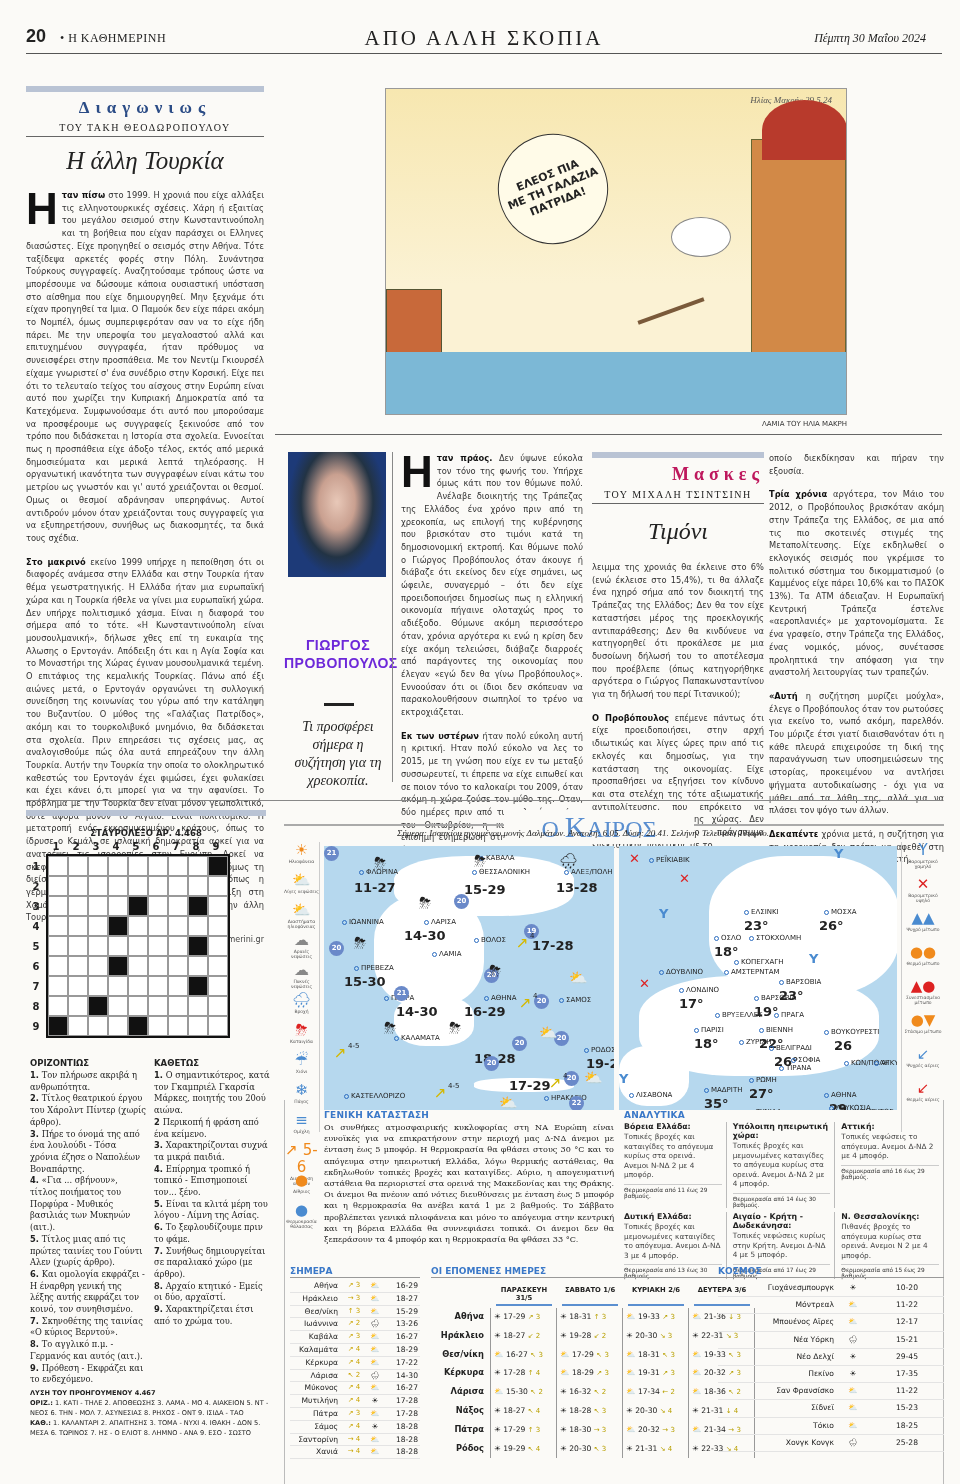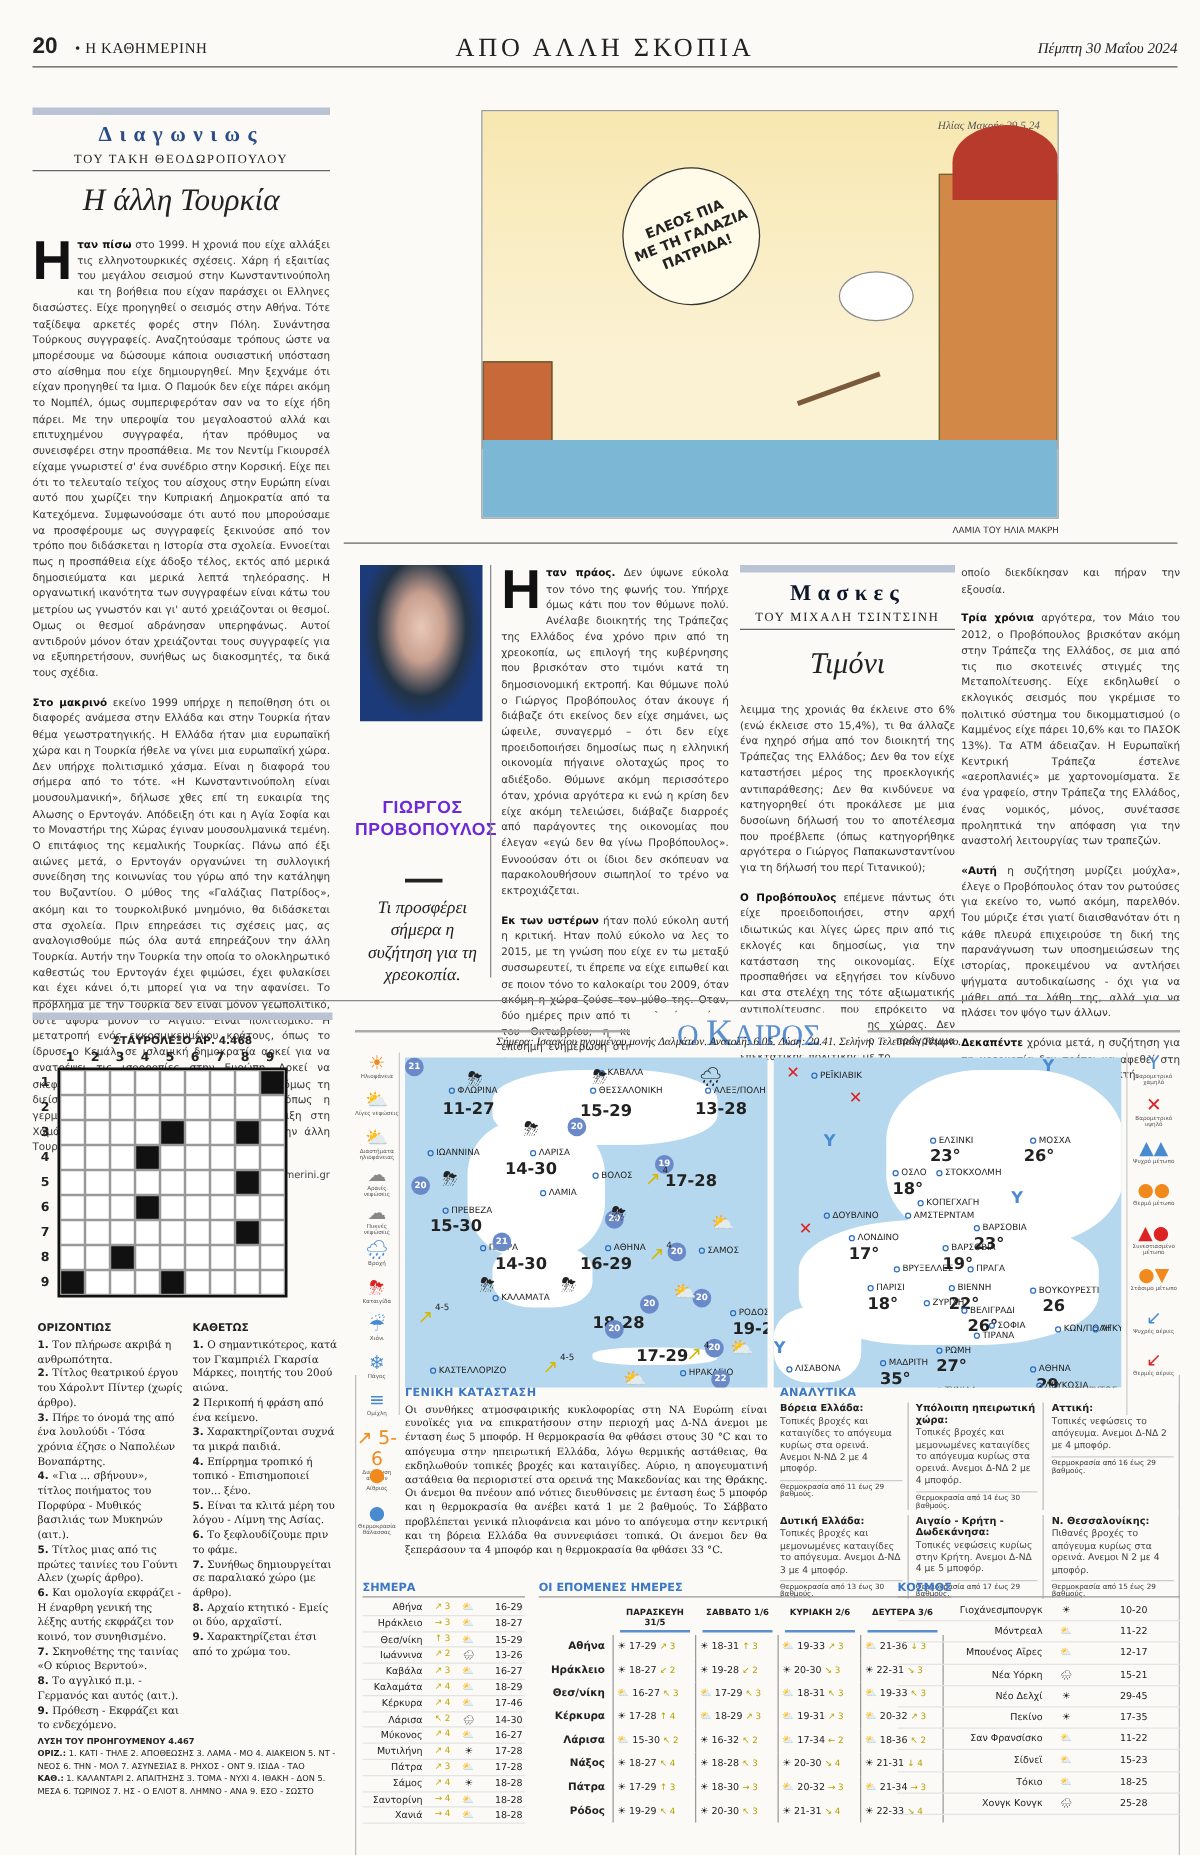--- a/index.html
+++ b/index.html
@@ -3,21 +3,21 @@
 <meta charset="utf-8">
 <style>
 *{box-sizing:border-box;margin:0;padding:0}
 body{width:960px;height:1484px;background:#fbfaf7;font-family:"DejaVu Sans",sans-serif;color:#222;position:relative;overflow:hidden}
 .abs{position:absolute}
 
 #mast{left:26px;top:24px;width:916px;height:30px;border-bottom:1.5px solid #555}
 #pgnum{position:absolute;left:0;top:2px;font:bold 18px "Liberation Sans",sans-serif}
 #paper{position:absolute;left:34px;top:7px;font:12px "Liberation Serif",serif;letter-spacing:.5px}
 #section{position:absolute;left:0;right:0;top:2px;text-align:center;font:21px "Liberation Serif",serif;letter-spacing:3px}
-#date{position:absolute;right:0;top:7px;font:italic 12px "Liberation Serif",serif}
+#date{position:absolute;right:16px;top:7px;font:italic 12px "Liberation Serif",serif}
 
 #lcol{left:26px;top:86px;width:238px}
 .kicker-bar{height:6px;background:#b9c3d4}
 .kicker{font:bold 17px "Liberation Serif",serif;color:#2b4c86;letter-spacing:6px;text-align:center;margin-top:6px}
 .byline{font:10px "Liberation Serif",serif;letter-spacing:1.5px;text-align:center;margin:4px 0 3px}
 .rule{height:1px;background:#666}
 .headline{font:italic 25px "Liberation Serif",serif;text-align:center;margin:10px 0 14px}
 .body{font:8.3px/12.7px "DejaVu Sans",sans-serif;text-align:justify;color:#333}
 .body b{color:#111}
 .drop{float:left;font:bold 44px/38px "Liberation Sans",sans-serif;margin:1px 4px 0 0;color:#111}
@@ -39,21 +39,21 @@
 #portrait{left:288px;top:452px;width:98px;height:125px;background:radial-gradient(ellipse at 50% 40%,#e8c8b8 0,#c9a090 26%,#234 52%,#1d3a78 70%)}
 #pname{left:284px;top:636px;width:108px;text-align:center;font:bold 14px/18px "Liberation Sans",sans-serif;color:#6d28d9;letter-spacing:.5px}
 #pquote-bar{left:324px;top:703px;width:30px;height:3px;background:#222}
 #pquote{left:288px;top:718px;width:100px;text-align:center;font:italic 14px/18px "Liberation Serif",serif}
 #vrule{left:392px;top:452px;width:1px;height:330px;background:#888}
 
 #ccol{left:401px;top:452px;width:182px}
 
 #mcol{left:592px;top:452px;width:172px}
 #rcol{left:769px;top:452px;width:175px}
-.kicker2{font:bold 18px "Liberation Serif",serif;color:#0f172a;letter-spacing:5px;text-align:center;margin-top:6px}
+.kicker2{font:bold 18px "Liberation Serif",serif;color:#be185d;letter-spacing:5px;text-align:right;margin-top:6px}
 .headline2{font:italic 24px "Liberation Serif",serif;text-align:center;margin:14px 0 16px}
 #rule3{left:26px;top:800px;width:916px;height:1px;background:#888}
 
 #xw{left:26px;top:810px;width:240px}
 #xwtitle{text-align:center;font:bold 8.5px "DejaVu Sans",sans-serif;margin:12px 0 3px}
 #xwcols{display:grid;grid-template-columns:20px repeat(9,20px);font:bold 10px "DejaVu Sans",sans-serif;text-align:center;margin-left:0}
 #grid{display:grid;grid-template-columns:repeat(9,20px);grid-auto-rows:20px;border:2px solid #111;width:184px}
 #xwwrap{display:flex;margin-top:2px}
 #rownums{display:grid;grid-auto-rows:20px;width:20px;font:bold 10px "DejaVu Sans",sans-serif;align-items:center;text-align:center;padding-top:2px}
 .cell{border:1px solid #999;background:#fff}
@@ -628,21 +628,21 @@
         <div class="trow">
           <span class="c">Καλαμάτα</span>
           <span class="w">↗ 4</span>
           <span class="s">⛅</span>
           <span class="r">18-29</span>
         </div>
         <div class="trow">
           <span class="c">Κέρκυρα</span>
           <span class="w">↗ 4</span>
           <span class="s">⛅</span>
-          <span class="r">17-46</span>
+          <span class="r">17-22</span>
         </div>
         <div class="trow">
           <span class="c">Λάρισα</span>
           <span class="w">↖ 2</span>
           <span class="s">🌧</span>
           <span class="r">14-30</span>
         </div>
         <div class="trow">
           <span class="c">Μύκονος</span>
           <span class="w">↗ 4</span>

